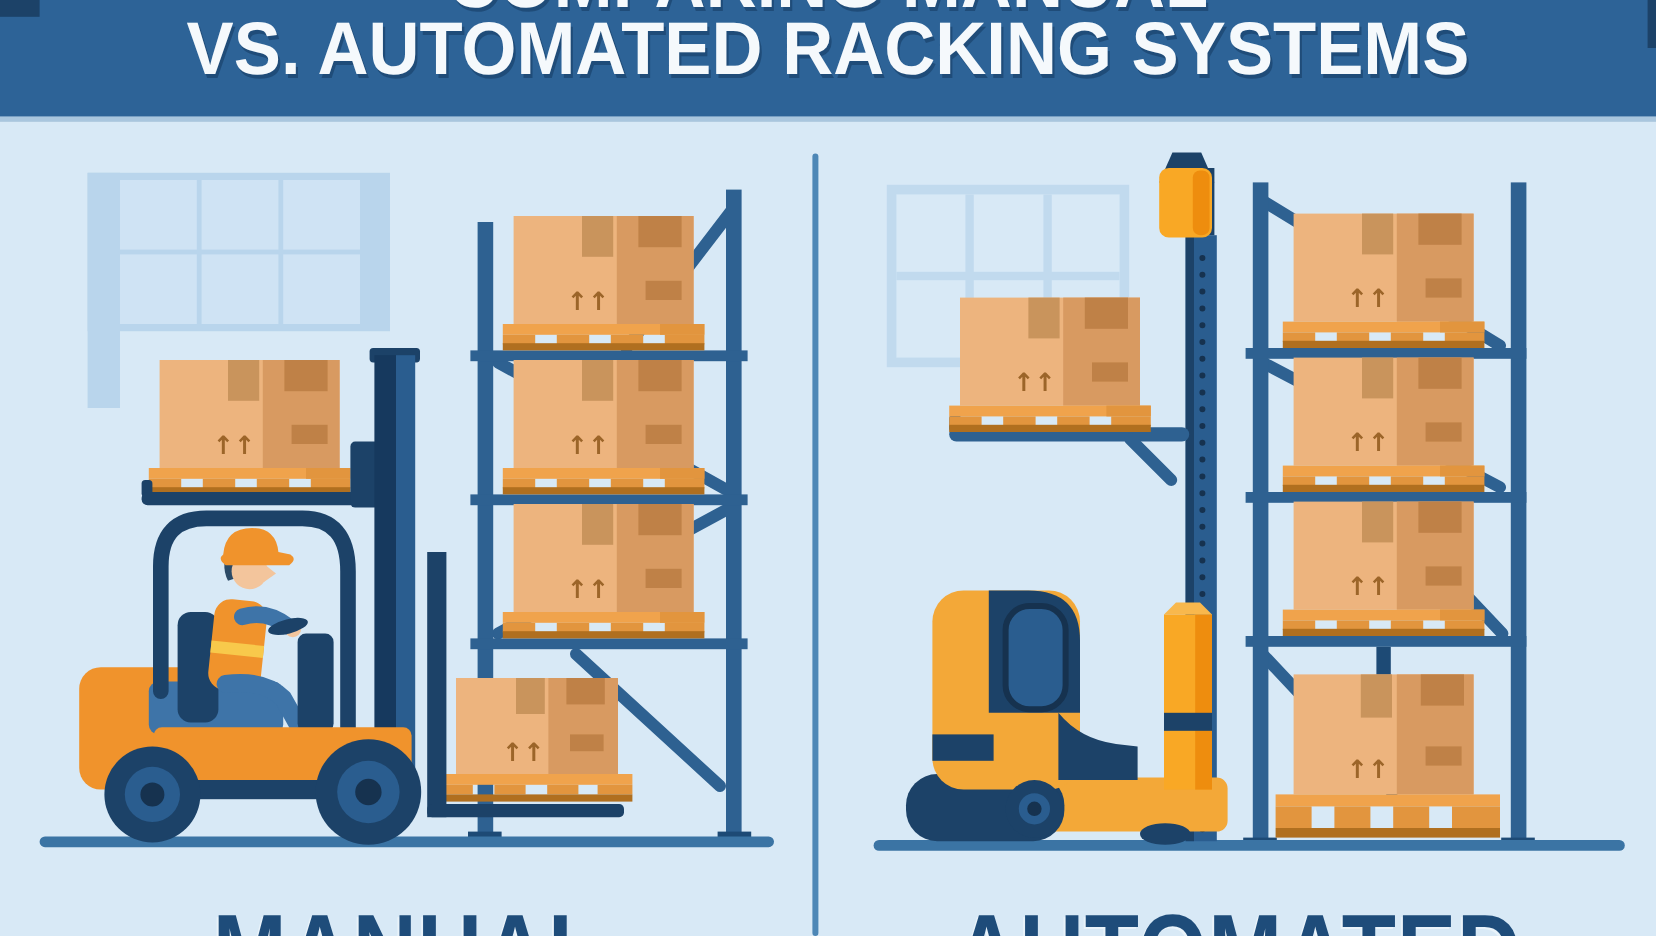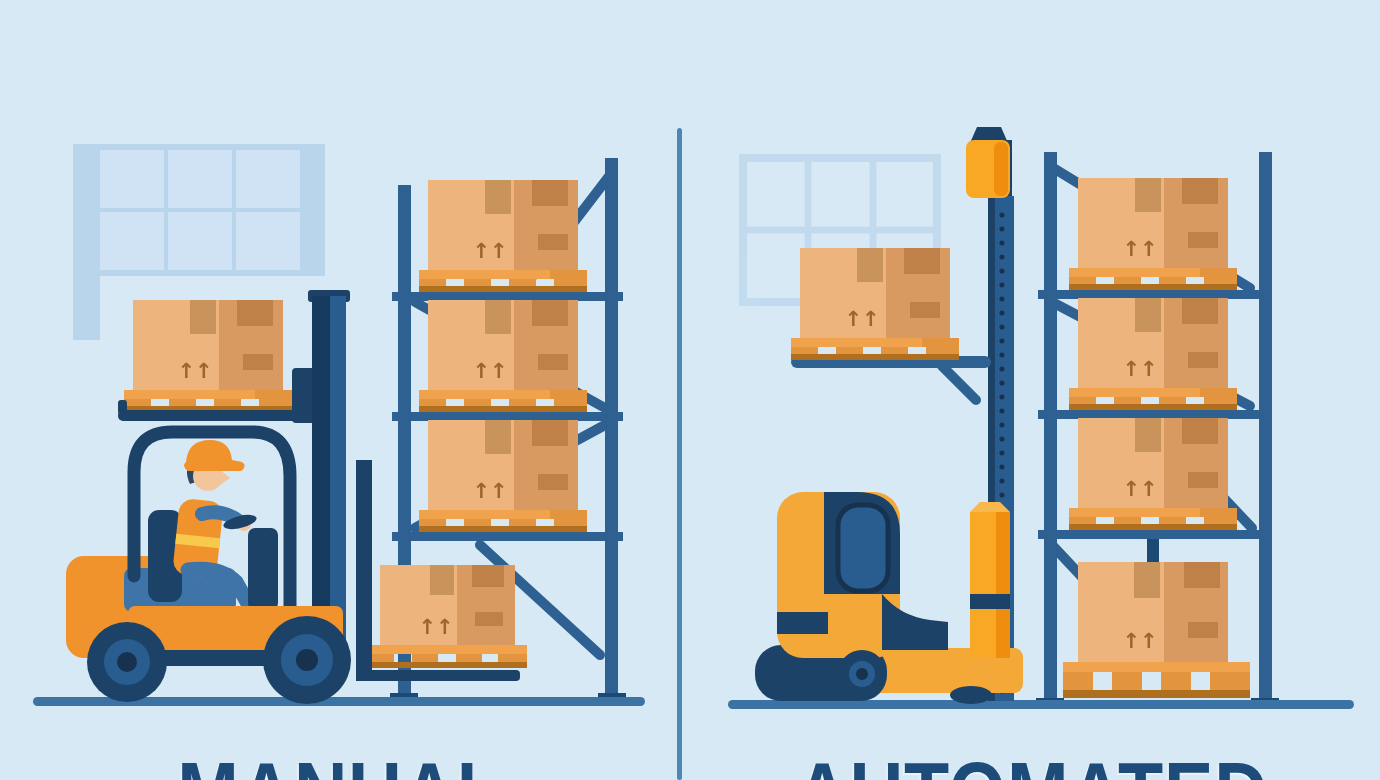--- a/index.html
+++ b/index.html
@@ -263,16 +263,22 @@
         <g>
           <rect x="970" y="512" width="40" height="146" class="c-beacon"></rect>
           <rect x="996" y="512" width="14" height="146" class="c-beacon-d"></rect>
           <path d="M970,512 L980,502 L1000,502 L1010,512 Z" fill="#f8b84d"></path>
           <rect x="970" y="594" width="40" height="15" class="c-navy"></rect>
         </g>
       </g>
     </g>
   </svg>
 
+  <div class="banner">
+    <div class="banner-line banner-line1">COMPARING MANUAL</div>
+    <div class="banner-line banner-line2">VS. AUTOMATED RACKING SYSTEMS</div>
+    <div class="corner-frag left"></div>
+    <div class="corner-frag right"></div>
+  </div>
 
   <div class="panel-label left">MANUAL</div>
   <div class="panel-label right">AUTOMATED</div>
 </div>
 
 </body></html>

